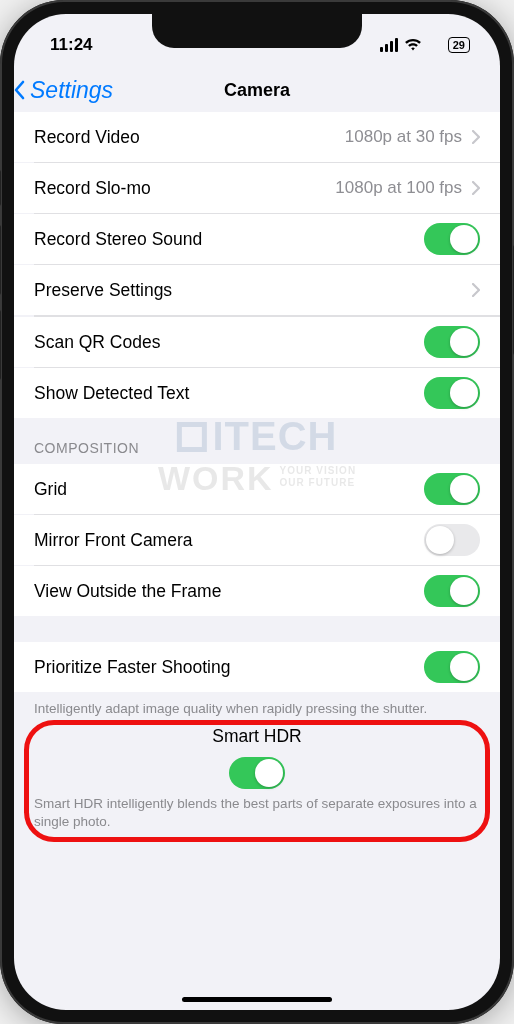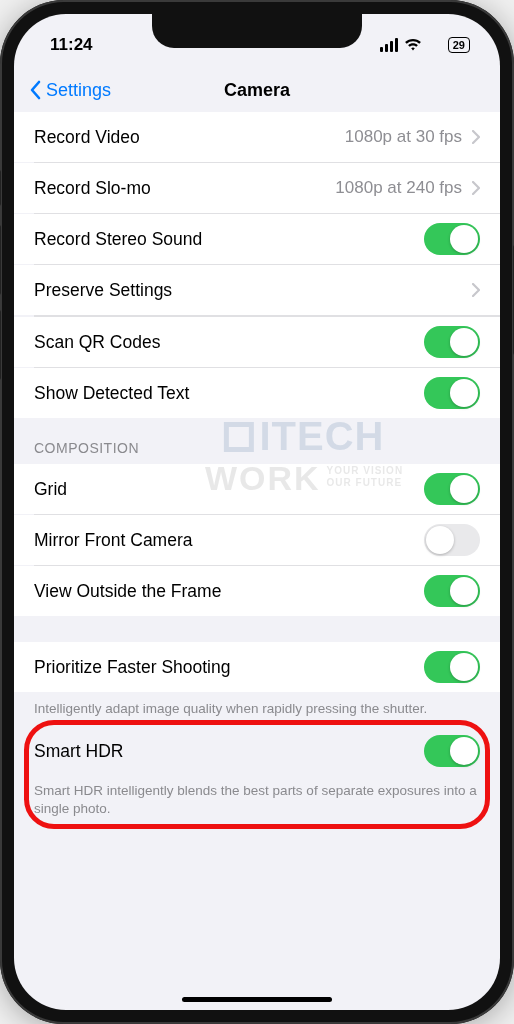--- a/index.html
+++ b/index.html
@@ -25,21 +25,21 @@
     .sig-bars { display:flex; align-items:flex-end; gap:2px; }
     .sig-bars span { width:3px; background:#000; border-radius:1px; display:block; }
     .sig-bars span:nth-child(1){height:5px}
     .sig-bars span:nth-child(2){height:8px}
     .sig-bars span:nth-child(3){height:11px}
     .sig-bars span:nth-child(4){height:14px}
     .wifi-ic { width:18px; height:14px; }
     .batt { display:flex; align-items:center; gap:2px;padding-left:20px; }
     .batt-box { border:1px solid #000; border-radius:4px; padding:1px 4px; font-size:11px; font-weight:700; }
     .nav-bar { height: 44px; display:flex; align-items:center; justify-content:center; position:relative; }
-    .nav-back { position:absolute; left:16px; display:flex; align-items:center; gap:4px; color:#007aff; font-size:18px; }
+    .nav-back { position:absolute; left:0; display:flex; align-items:center; gap:4px; color:#007aff; font-size:23px;font-style:italic; }
     .nav-back svg { width: 12px; height: 20px; }
     .nav-title { font-size:18px; font-weight:600; color:#000; }
     .content { flex:1; overflow:hidden; }
     .sep { height:1px; background:#e0e0e3; margin-left:20px; }
     .row { background:#fff; min-height:50px; display:flex; align-items:center; padding:0 20px; gap:10px; position:relative; }
     .row .label { flex:1; font-size:17.5px; color:#000; }
     .row .val { color:#8e8e93; font-size:17px; }
     .row .chev { width:8px; height:14px; }
     .chev path { stroke:#c7c7cc; stroke-width:2.2; fill:none; stroke-linecap:round; stroke-linejoin:round; }
     .toggle { width:56px; height:32px; border-radius:16px; position:relative; transition:.2s; }
@@ -49,21 +49,21 @@
     .toggle.off { background:#e9e9eb; }
     .toggle.off .knob { left:2px; }
     .header-label { padding:22px 20px 8px; font-size:14px; letter-spacing:.5px; color:#8a8a8e; text-transform:uppercase; }
     .footer-label { padding:8px 20px 0; font-size:13.5px; color:#8a8a8e; line-height:1.35; }
     .gap { height:26px; }
     .highlight-wrap { position:relative; margin:8px 12px 0; }
     .highlight { position:absolute; inset:-6px -2px -6px -2px; border:5px solid #e11; border-radius:30px; pointer-events:none; }
     .highlight-wrap .row { border-radius:0; background:transparent; }
     .home-ind { position:absolute; bottom:8px; left:50%; transform:translateX(-50%); width:150px; height:5px; background:#000; border-radius:3px; }
     .watermark { position:absolute; top:400px; left:50%; transform:translateX(-50%); opacity:.15; z-index:15; text-align:center; pointer-events:none;
-      font-family: Arial, sans-serif; white-space:nowrap;margin-left:47px; }
+      font-family: Arial, sans-serif; white-space:nowrap; }
     .watermark .l1 { font-size:40px; font-weight:900; color:#2a5a8a; letter-spacing:1px; display:flex; align-items:center; justify-content:center; gap:6px; }
     .watermark .sq { width:30px; height:30px; border:5px solid #2a5a8a; display:inline-block; }
     .watermark .l2wrap { display:flex; align-items:flex-start; gap:6px; }
     .watermark .l2 { font-size:34px; font-weight:900; color:#6a6a6a; letter-spacing:2px; }
     .watermark .tag { font-size:10px; font-weight:700; color:#6a6a6a; letter-spacing:1px; line-height:1.2; text-align:left; margin-top:6px; }
   </style>
 </head>
 <body>
 
 <div class="device">
@@ -121,21 +121,21 @@
       <div class="row">
         <span class="label">Record Video</span>
         <span class="val">1080p at 30 fps</span>
         <svg class="chev" viewBox="0 0 8 14">
             <path d="M1 1 L7 7 L1 13"></path>
           </svg>
       </div>
       <div class="sep"></div>
       <div class="row">
         <span class="label">Record Slo-mo</span>
-        <span class="val">1080p at 240 fps</span>
+        <span class="val">1080p at 100 fps</span>
         <svg class="chev" viewBox="0 0 8 14">
             <path d="M1 1 L7 7 L1 13"></path>
           </svg>
       </div>
       <div class="sep"></div>
       <div class="row">
         <span class="label">Record Stereo Sound</span>
         <div class="toggle on">
             <div class="knob"></div>
           </div>
@@ -189,21 +189,21 @@
       <div class="row">
         <span class="label">Prioritize Faster Shooting</span>
         <div class="toggle on">
             <div class="knob"></div>
           </div>
       </div>
       <div class="footer-label">Intelligently adapt image quality when rapidly pressing the shutter.</div>
 
       <div class="highlight-wrap">
         <div class="highlight"></div>
-        <div class="row" style="padding:0 8px;">
+        <div class="row" style="padding:0 8px;flex-direction:column;">
           <span class="label">Smart HDR</span>
           <div class="toggle on">
               <div class="knob"></div>
             </div>
         </div>
         <div class="footer-label" style="padding:6px 8px 4px;">Smart HDR intelligently blends the best parts of separate exposures into a single photo.</div>
       </div>
     </div>
 
     <div class="home-ind"></div>

